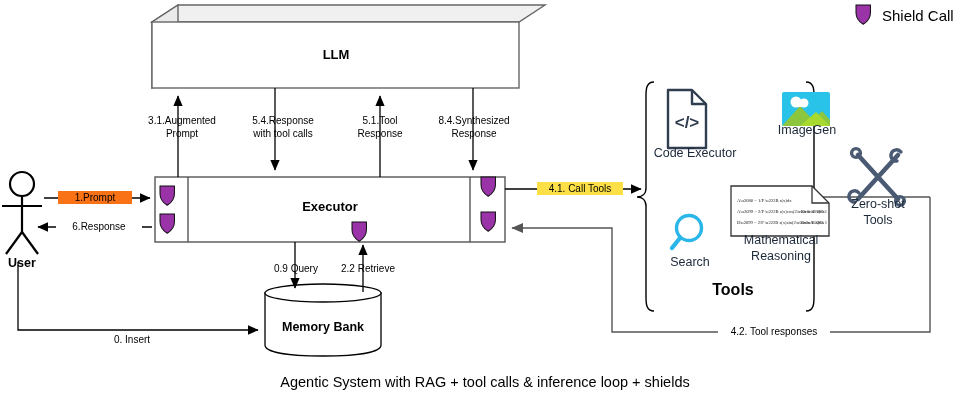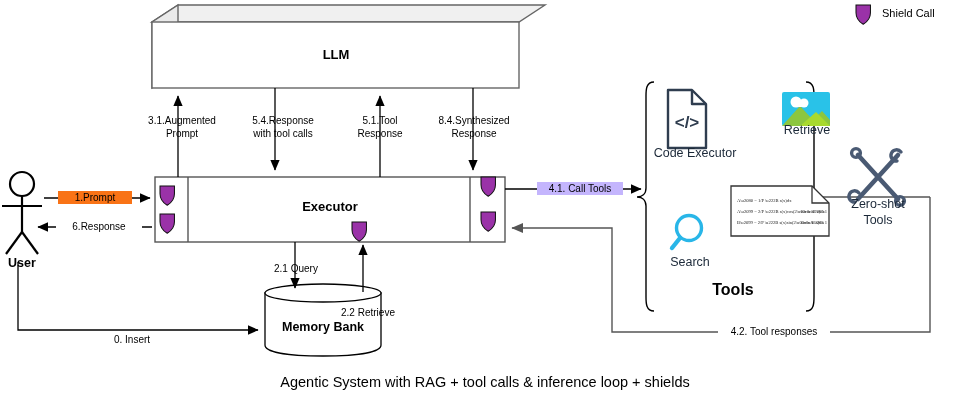--- a/index.html
+++ b/index.html
@@ -5,21 +5,21 @@
   html,body{margin:0;padding:0;background:#ffffff;}
   body{width:970px;height:411px;position:relative;overflow:hidden;
        font-family:"Liberation Sans","DejaVu Sans",sans-serif;color:#000;}
   #stage{position:absolute;left:0;top:0;width:970px;height:411px;}
   .lbl{position:absolute;font-size:10px;line-height:13px;color:#000;white-space:pre;text-align:center;}
   svg.layer{position:absolute;left:0;top:0;width:970px;height:411px;overflow:visible;}
   .node-lbl{position:absolute;text-align:center;font-size:12px;line-height:14px;font-weight:bold;}
   .tool-lbl{position:absolute;text-align:center;font-size:12.5px;line-height:15px;color:#1b2838;}
   #caption{position:absolute;left:0;top:374px;width:970px;text-align:center;
            font-size:14.5px;color:#000;}
-  #legend-text{position:absolute;left:882px;top:7px;font-size:11px;color:#000;}
+  #legend-text{position:absolute;left:882px;top:7px;font-size:15px;color:#000;}
 </style>
 </head>
 <body>
 
 <div id="stage">
 
   <svg class="layer" viewBox="0 0 970 411">
     <defs>
       <marker id="ah" markerWidth="9" markerHeight="9" refX="8" refY="4.5" orient="auto">
         <path d="M0,0.8 L8.5,4.5 L0,8.2 z" fill="#000"></path>
@@ -143,40 +143,41 @@
     </g>
   </svg>
 
   <div class="node-lbl" style="left:252px;top:48px;width:168px;font-size:13px;">LLM</div>
   <div class="node-lbl" style="left:250px;top:200px;width:160px;font-size:13px;">Executor</div>
   <div class="node-lbl" style="left:263px;top:320px;width:120px;font-size:12.5px;">Memory Bank</div>
   <div class="node-lbl" style="left:-8px;top:256px;width:60px;font-size:12.5px;">User</div>
   <div class="node-lbl" style="left:700px;top:283px;width:66px;font-size:16px;">Tools</div>
 
   <div class="tool-lbl" style="left:645px;top:146px;width:100px;">Code Executor</div>
-  <div class="tool-lbl" style="left:768px;top:123px;width:78px;">Retrieve</div>
+  <div class="tool-lbl" style="left:768px;top:123px;width:78px;">ImageGen</div>
   <div class="tool-lbl" style="left:840px;top:196px;width:76px;line-height:16px;">Zero-shot Tools</div>
+  <div class="tool-lbl" style="left:733px;top:232px;width:96px;line-height:16px;">Mathematical Reasoning</div>
   <div class="tool-lbl" style="left:660px;top:255px;width:60px;">Search</div>
 
   <div class="lbl" style="left:136px;top:114px;width:92px;">3.1.Augmented
 Prompt</div>
   <div class="lbl" style="left:232px;top:114px;width:102px;">5.4.Response
 with tool calls</div>
   <div class="lbl" style="left:340px;top:114px;width:80px;">5.1.Tool
 Response</div>
   <div class="lbl" style="left:424px;top:114px;width:100px;">8.4.Synthesized
 Response</div>
 
   <div class="lbl" style="left:58px;top:191px;width:74px;background:#f97316;">1.Prompt</div>
   <div class="lbl" style="left:56px;top:220px;width:86px;background:#fff;">6.Response</div>
 
   <div class="lbl" style="left:96px;top:323px;width:72px;background:#fff;margin-top:10px;">0. Insert</div>
 
-  <div class="lbl" style="left:263px;top:262px;width:66px;">2.1 Query</div>
-  <div class="lbl" style="left:331px;top:262px;width:74px;margin-top:44px;">2.2 Retrieve</div>
+  <div class="lbl" style="left:263px;top:262px;width:66px;">0.9 Query</div>
+  <div class="lbl" style="left:331px;top:262px;width:74px;">2.2 Retrieve</div>
 
-  <div class="lbl" style="left:537px;top:182px;width:86px;background:#c4b5fd;">4.1. Call Tools</div>
+  <div class="lbl" style="left:537px;top:182px;width:86px;background:#fde047;">4.1. Call Tools</div>
   <div class="lbl" style="left:718px;top:325px;width:112px;background:#fff;">4.2. Tool responses</div>
 
   <div id="legend-text">Shield Call</div>
 
   <div id="caption">Agentic System with RAG + tool calls &amp; inference loop + shields</div>
 </div>
 
 </body></html>

